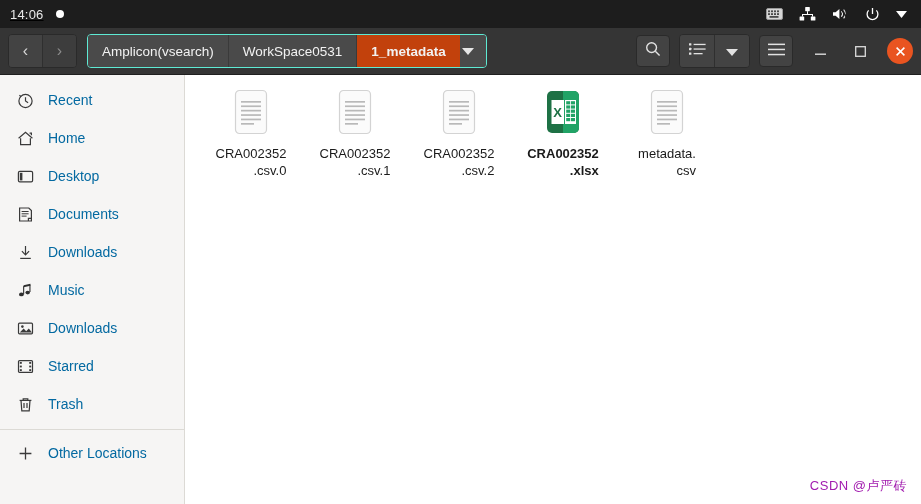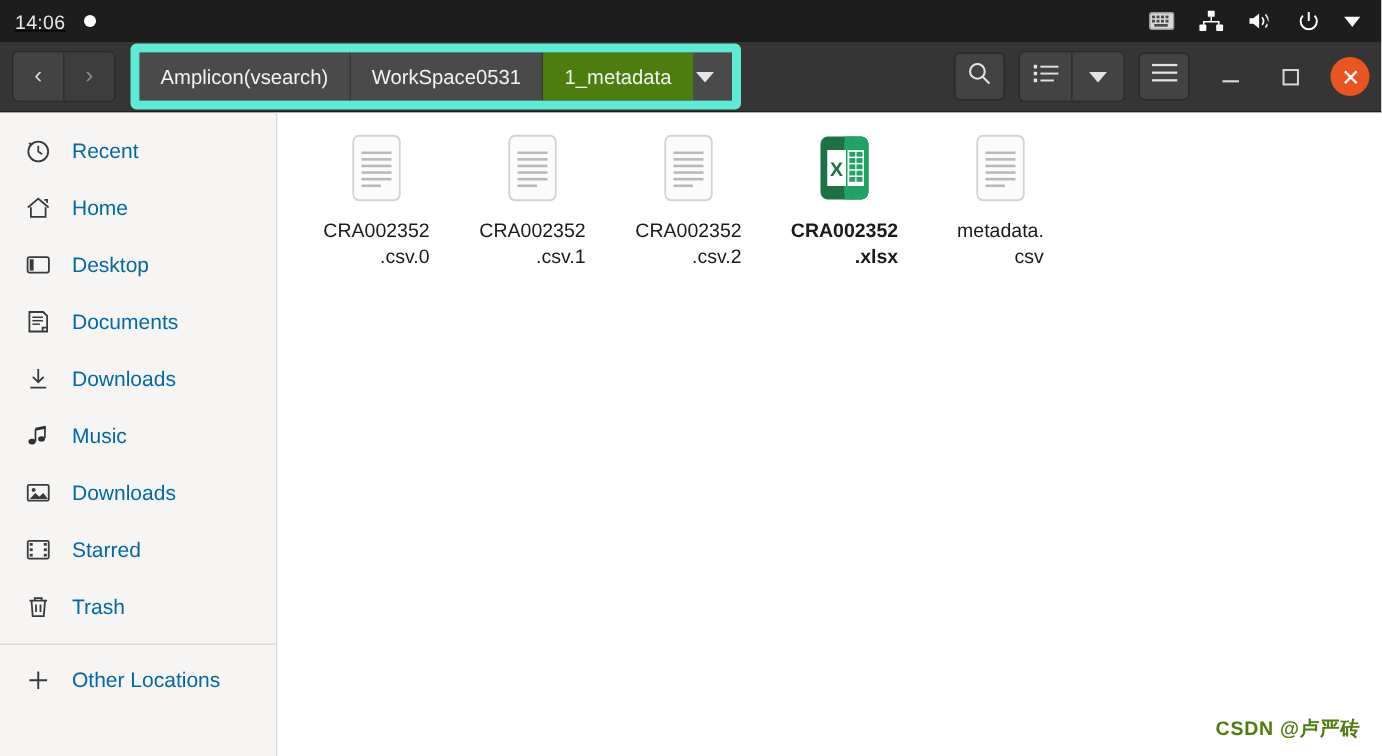--- a/index.html
+++ b/index.html
@@ -87,37 +87,37 @@
     color: #d8d8d8;
     font-size: 16px;
   }
   .navbtn + .navbtn { border-left: 1px solid #2f2f2f; }
   .navbtn.disabled { color: #8b8b8b; background: #3d3d3d; }
 
   .crumbs {
     display: flex;
     height: 32px;
     margin-left: 10px;
-    border: 6px solid #5eead4;
+    border: 1px solid #5eead4;
     border-radius: 4px;
     overflow: hidden;
     background: #4a4a4a;
   }
   .crumb {
     display: flex;
     align-items: center;
     height: 32px;
     padding: 0 14px;
     color: #f2f2f2;
     font-size: 13.5px;
     background: #4a4a4a;
     white-space: nowrap;
   }
   .crumb + .crumb { border-left: 1px solid #3a3a3a; }
-  .crumb.current { background: #4d7c0f; }
+  .crumb.current { background: #c2410c; font-weight: bold; }
   .crumb-caret {
     display: flex;
     align-items: center;
     padding: 0 12px 0 2px;
     background: #4a4a4a;
   }
 
   .hb-spacer { flex: 1 1 auto; }
 
   .tbtn {
@@ -240,24 +240,23 @@
     word-break: break-all;
     max-width: 96px;
   }
   .file.selected .file-label {
     font-weight: bold;
   }
 
   .watermark {
     position: absolute;
     right: 14px; bottom: 9px;
-    color: #4d7c0f;
+    color: #a21caf;
     font-size: 13px;
     letter-spacing: .5px;
-    font-weight: bold;
   }
 </style>
 </head>
 <body>
 
 <div id="app">
 
   <div class="topbar">
     <div class="clock">14:06</div>
     <div class="notif-dot"></div>

